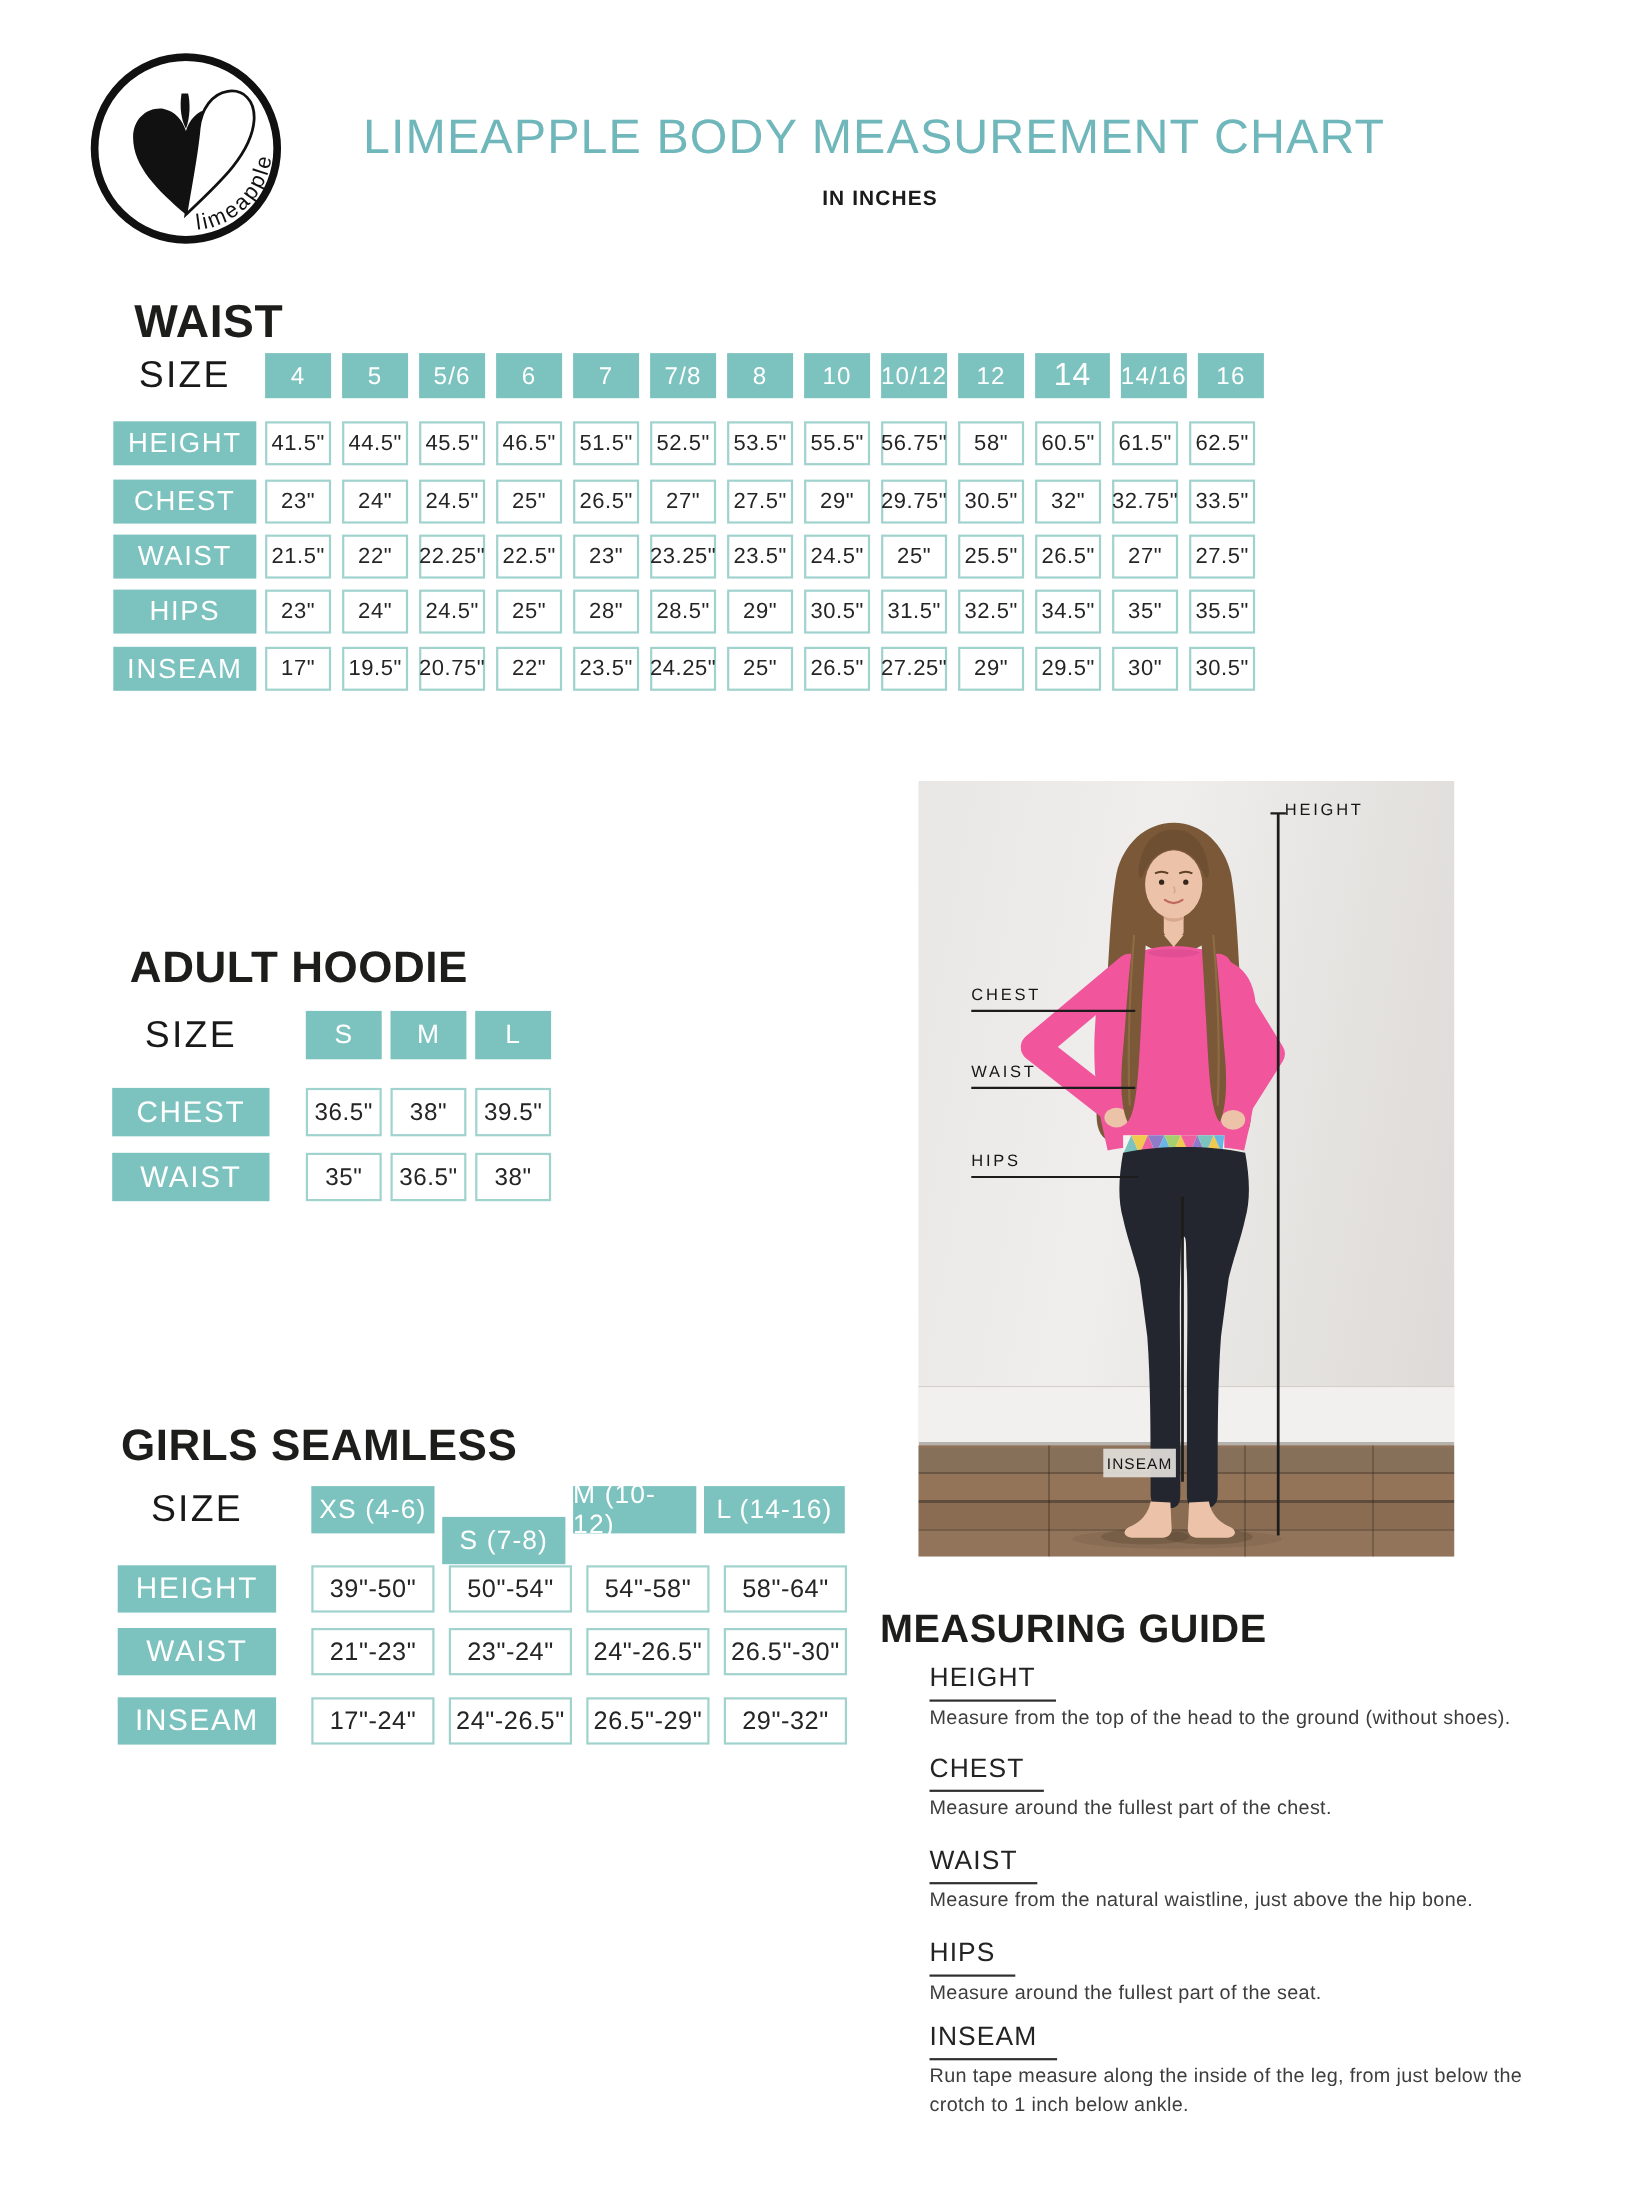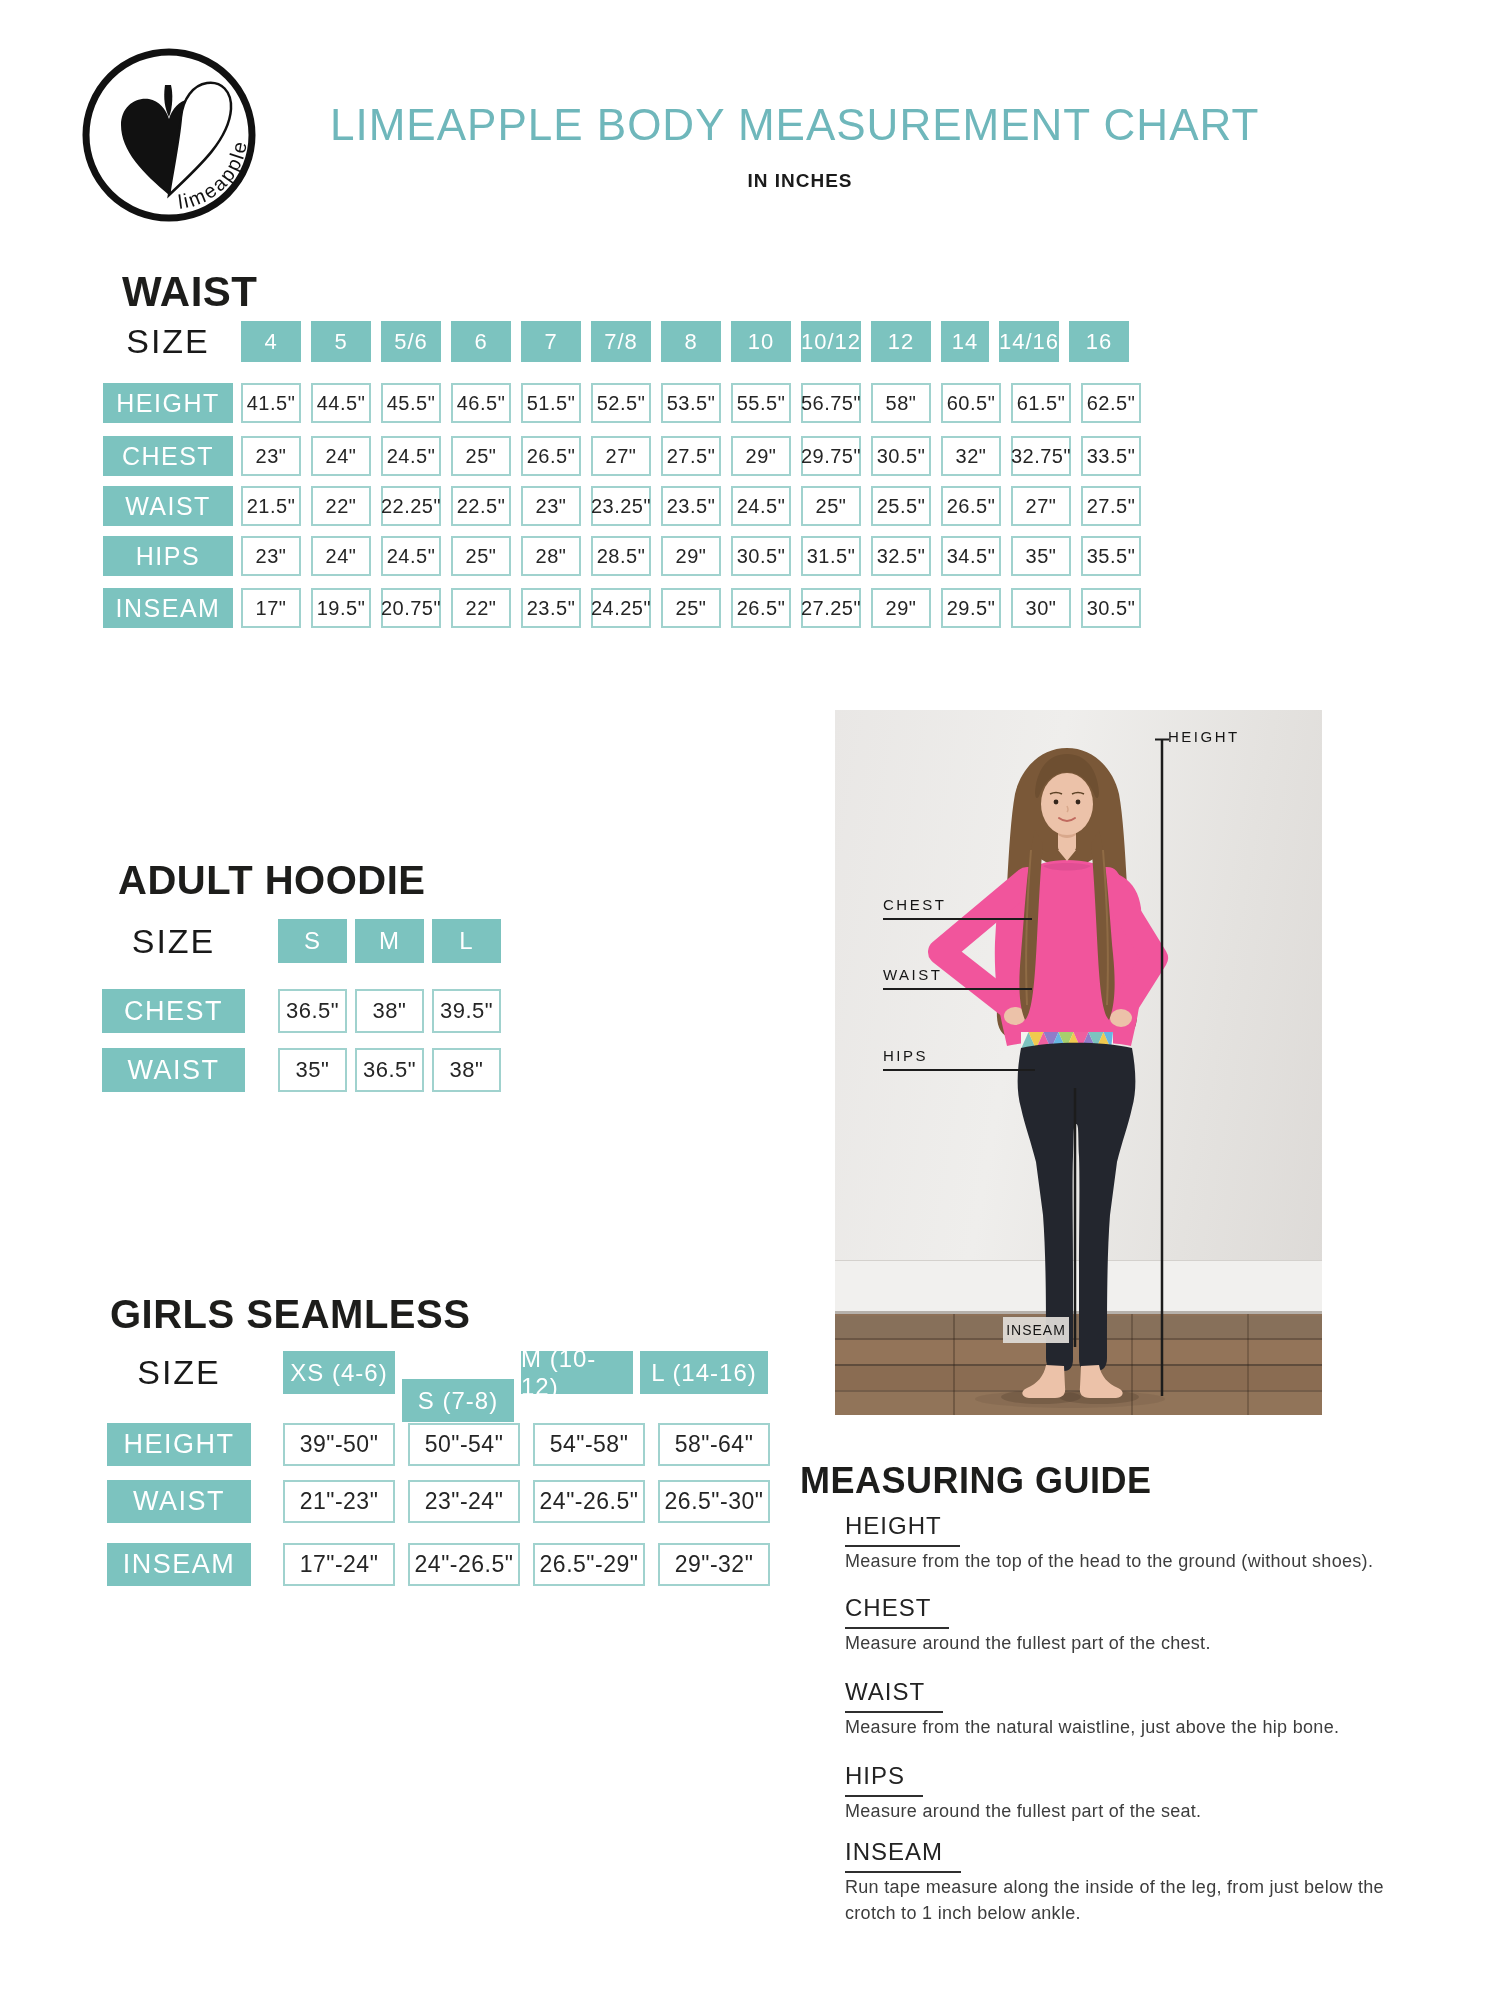--- a/index.html
+++ b/index.html
@@ -91,21 +91,21 @@
           <div class="th-cell" style="width: 60px; font-size: 22px;">4</div>
           <div class="th-cell" style="width: 60px; font-size: 22px;">5</div>
           <div class="th-cell" style="width: 60px; font-size: 22px;">5/6</div>
           <div class="th-cell" style="width: 60px; font-size: 22px;">6</div>
           <div class="th-cell" style="width: 60px; font-size: 22px;">7</div>
           <div class="th-cell" style="width: 60px; font-size: 22px;">7/8</div>
           <div class="th-cell" style="width: 60px; font-size: 22px;">8</div>
           <div class="th-cell" style="width: 60px; font-size: 22px;">10</div>
           <div class="th-cell" style="width: 60px; font-size: 22px;">10/12</div>
           <div class="th-cell" style="width: 60px; font-size: 22px;">12</div>
-          <div class="th-cell" style="width: 48px; font-size: 22px;">14</div>
+          <div class="th-cell" style="width: 68px; font-size: 29px;">14</div>
           <div class="th-cell" style="width: 60px; font-size: 22px; text-align: center;">14/16</div>
           <div class="th-cell" style="width: 60px; font-size: 22px;">16</div>
         </div>
       </div>
       <div class="t-row" style="top: 62px; height: 40px;">
         <div class="lbl-cell" style="width: 130px; font-size: 25px; margin-right: 8px;">HEIGHT</div>
         <div class="cells" style="gap: 10px;">
           <div class="val-cell" style="width: 60px; font-size: 20px;">41.5"</div>
           <div class="val-cell" style="width: 60px; font-size: 20px;">44.5"</div>
           <div class="val-cell" style="width: 60px; font-size: 20px;">45.5"</div>

